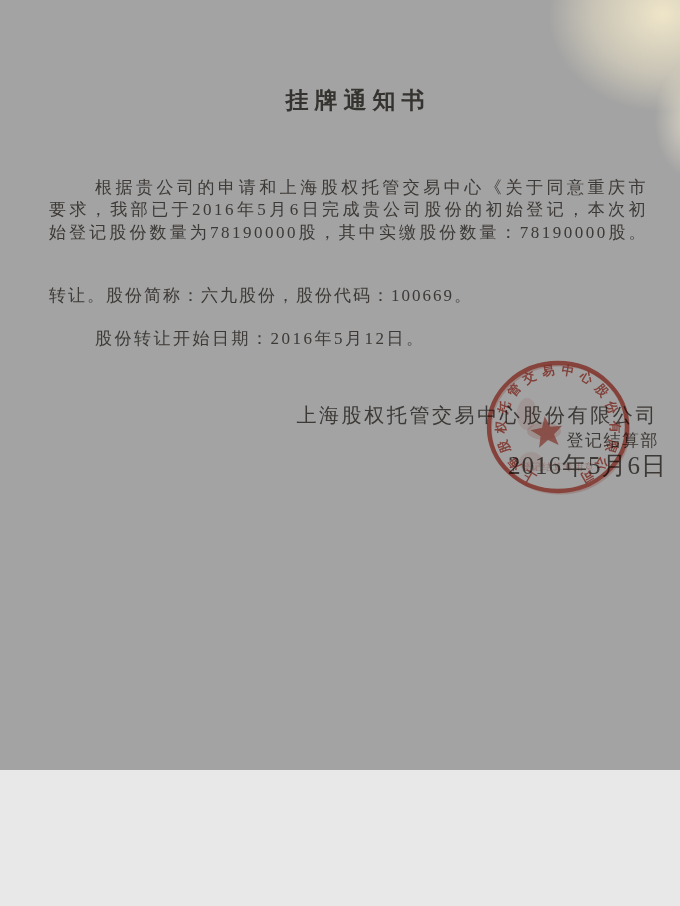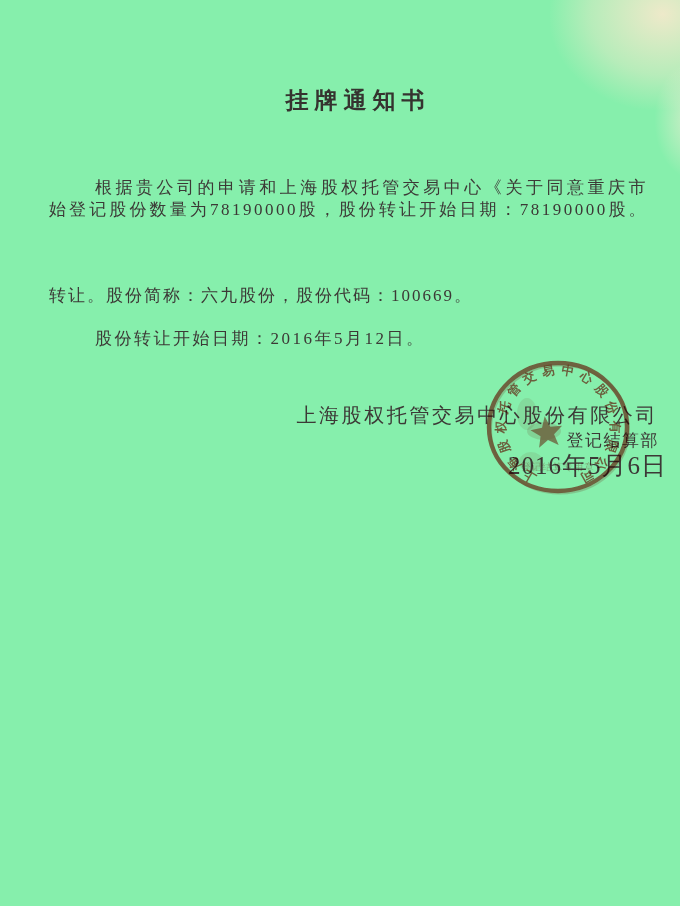--- a/index.html
+++ b/index.html
@@ -3,22 +3,22 @@
 <meta charset="utf-8">
 <style>
   html, body {
     margin: 0;
     padding: 0;
     background: #e8e8e8;
   }
   .page {
     position: relative;
     width: 680px;
-    height: 906px;
-    background: #86efac;
+    height: 770px;
+    background: #a3a3a3;
     overflow: hidden;
     font-family: "Liberation Serif", "DejaVu Serif", serif;
     color: #403d3a;
   }
   .stain {
     position: absolute;
     top: -10px;
     right: -20px;
     width: 150px;
     height: 120px;
@@ -125,21 +125,22 @@
 <div class="page">
 
   <div class="stain"></div>
   <div class="stain2"></div>
 
   <div class="doc-title">挂牌通知书</div>
 
 
   <div class="body-block p1">
     <div class="body-line just indent">根据贵公司的申请和上海股权托管交易中心《关于同意重庆市</div>
-    <div class="body-line just">始登记股份数量为78190000股，股份转让开始日期：78190000股。</div>
+    <div class="body-line just">要求，我部已于2016年5月6日完成贵公司股份的初始登记，本次初</div>
+    <div class="body-line just">始登记股份数量为78190000股，其中实缴股份数量：78190000股。</div>
   </div>
 
   <div class="body-block p2">
     <div class="body-line p2-l2">转让。股份简称：六九股份，股份代码：100669。</div>
   </div>
 
   <div class="body-block p3">
     <div class="body-line indent">股份转让开始日期：2016年5月12日。</div>
   </div>
 

